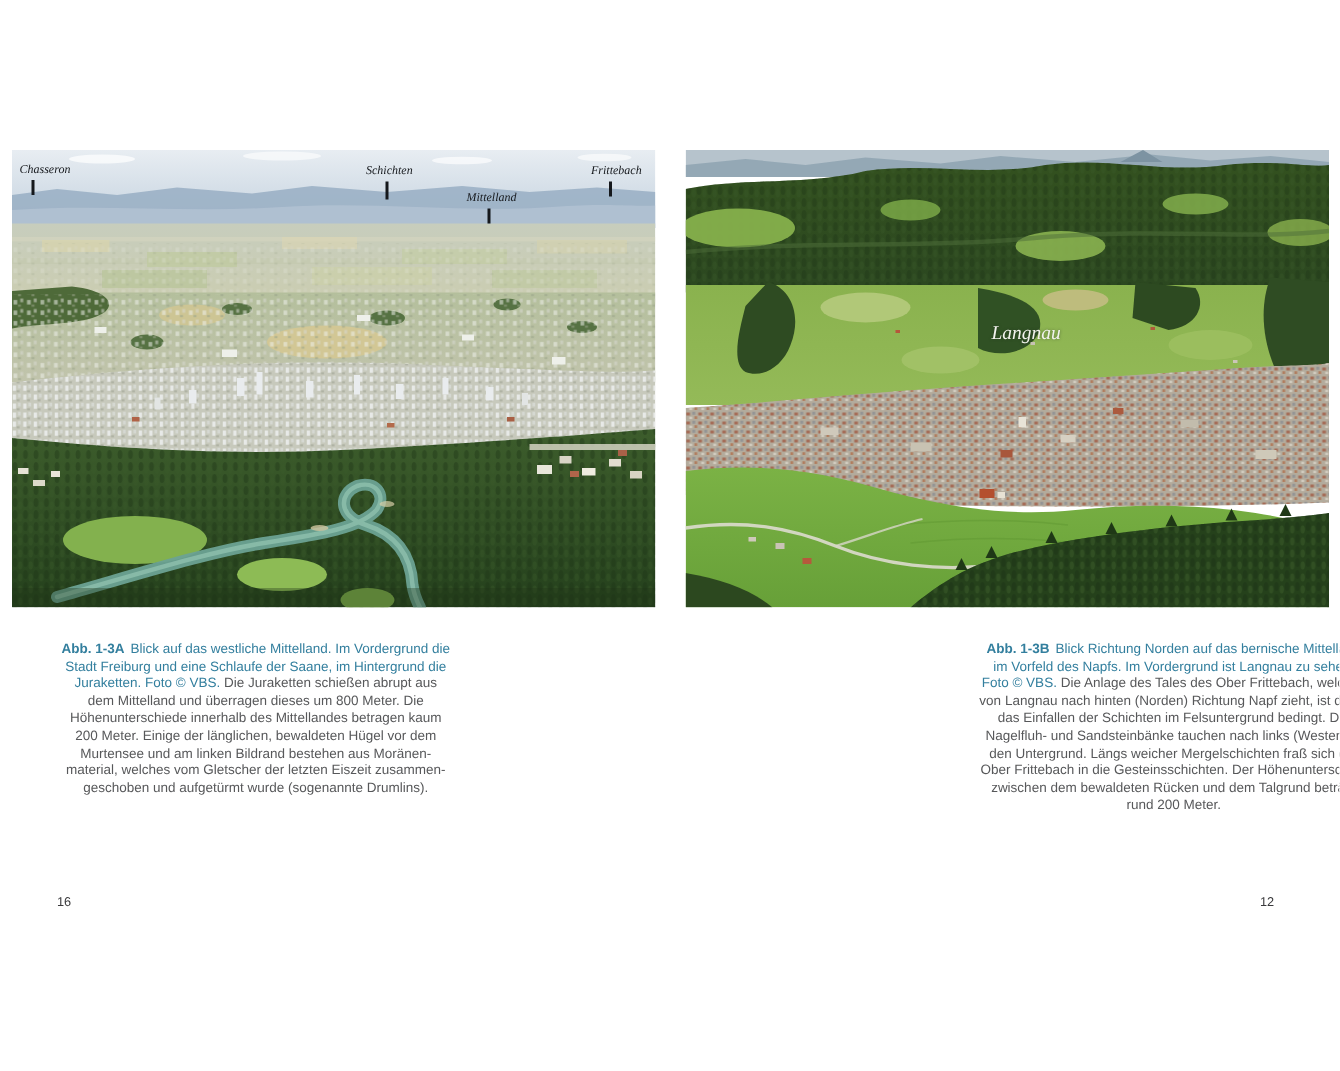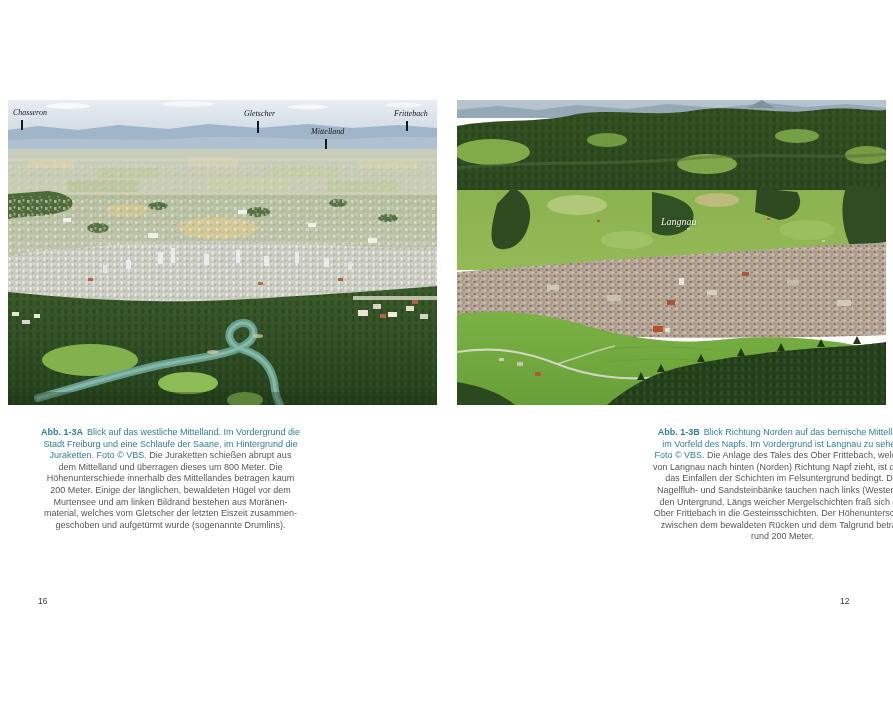--- a/index.html
+++ b/index.html
@@ -136,21 +136,21 @@
       <rect x="412" y="214" width="8" height="5" fill="#d8d4c4"></rect>
       <rect x="372" y="214" width="6" height="4" fill="#b0654a"></rect>
       <rect x="404" y="200" width="6" height="4" fill="#aa6148"></rect>
       <rect x="4" y="212" width="7" height="4" fill="#e6e3d6"></rect>
       <rect x="14" y="220" width="8" height="4" fill="#dcd9ca"></rect>
       <rect x="26" y="214" width="6" height="4" fill="#e9e6d8"></rect>
       <rect x="0" y="292" width="429" height="13" fill="#1f3517" opacity="0.35"></rect>
     </svg>
     <span class="pl" style="left:5px;top:9px">Chasseron</span>
     <span class="tick" style="left:13px;top:20px"></span>
-    <span class="pl" style="left:236px;top:10px">Gletscher</span>
+    <span class="pl" style="left:236px;top:10px">Schichten</span>
     <span class="tick" style="left:249px;top:21px;height:12px"></span>
     <span class="pl" style="left:303px;top:28px">Mittelland</span>
     <span class="tick" style="left:317px;top:39px"></span>
     <span class="pl" style="left:386px;top:10px">Frittebach</span>
     <span class="tick" style="left:398px;top:21px"></span>
   </figure>
 
   <figure class="photo photo-right">
     <svg viewBox="0 0 429 305" preserveAspectRatio="none">
       <defs>
@@ -227,21 +227,21 @@
       <path d="M150,305 C170,288 190,276 220,268 C260,258 310,252 360,248 C395,246 415,244 429,242 L429,305 Z" fill="url(#conif)" opacity="0.55"></path>
       <path d="M200,272 l4,-8 l4,8 z" fill="#1f3816"></path>
       <path d="M240,262 l4,-8 l4,8 z" fill="#1f3816"></path>
       <path d="M280,256 l4,-8 l4,8 z" fill="#1f3816"></path>
       <path d="M320,251 l4,-8 l4,8 z" fill="#1f3816"></path>
       <path d="M360,247 l4,-8 l4,8 z" fill="#1f3816"></path>
       <path d="M180,280 l4,-8 l4,8 z" fill="#1f3816"></path>
       <path d="M396,244 l4,-8 l4,8 z" fill="#1f3816"></path>
       <path d="M0,282 C25,286 45,294 58,305 L0,305 Z" fill="#2c481f"></path>
     </svg>
-    <span class="pl pl-light" style="left:204px;top:118px;font-size:10px">Langnau</span>
+    <span class="pl pl-light" style="left:204px;top:118px;font-size:13px">Langnau</span>
   </figure>
 
   <p class="caption caption-left"><span class="cap-label">Abb. 1-3A</span><span class="cap-lead">Blick auf das westliche Mittelland. Im Vordergrund die Stadt Freiburg und eine Schlaufe der Saane, im Hintergrund die Juraketten. Foto © VBS.</span> <span class="cap-body">Die Juraketten schießen abrupt aus dem Mittelland und überragen dieses um 800 Meter. Die Höhenunterschiede innerhalb des Mittellandes betragen kaum 200 Meter. Einige der länglichen, bewaldeten Hügel vor dem Murtensee und am linken Bildrand bestehen aus Moränen­material, welches vom Gletscher der letzten Eiszeit zusammen­geschoben und aufgetürmt wurde (sogenannte Drumlins).</span></p>
 
   <p class="caption caption-right"><span class="cap-label">Abb. 1-3B</span><span class="cap-lead">Blick Richtung Norden auf das bernische Mittelland im Vorfeld des Napfs. Im Vordergrund ist Langnau zu sehen. Foto © VBS.</span> <span class="cap-body">Die Anlage des Tales des Ober Frittebach, welches von Langnau nach hinten (Norden) Richtung Napf zieht, ist durch das Einfallen der Schichten im Felsuntergrund bedingt. Die Nagelfluh- und Sandsteinbänke tauchen nach links (Westen) in den Untergrund. Längs weicher Mergelschichten fraß sich der Ober Frittebach in die Gesteinsschichten. Der Höhenunterschied zwischen dem bewaldeten Rücken und dem Talgrund beträgt rund 200 Meter.</span></p>
 
   <span class="pagenum pagenum-left">16</span>
   <span class="pagenum pagenum-right">12</span>
 
 </div>

